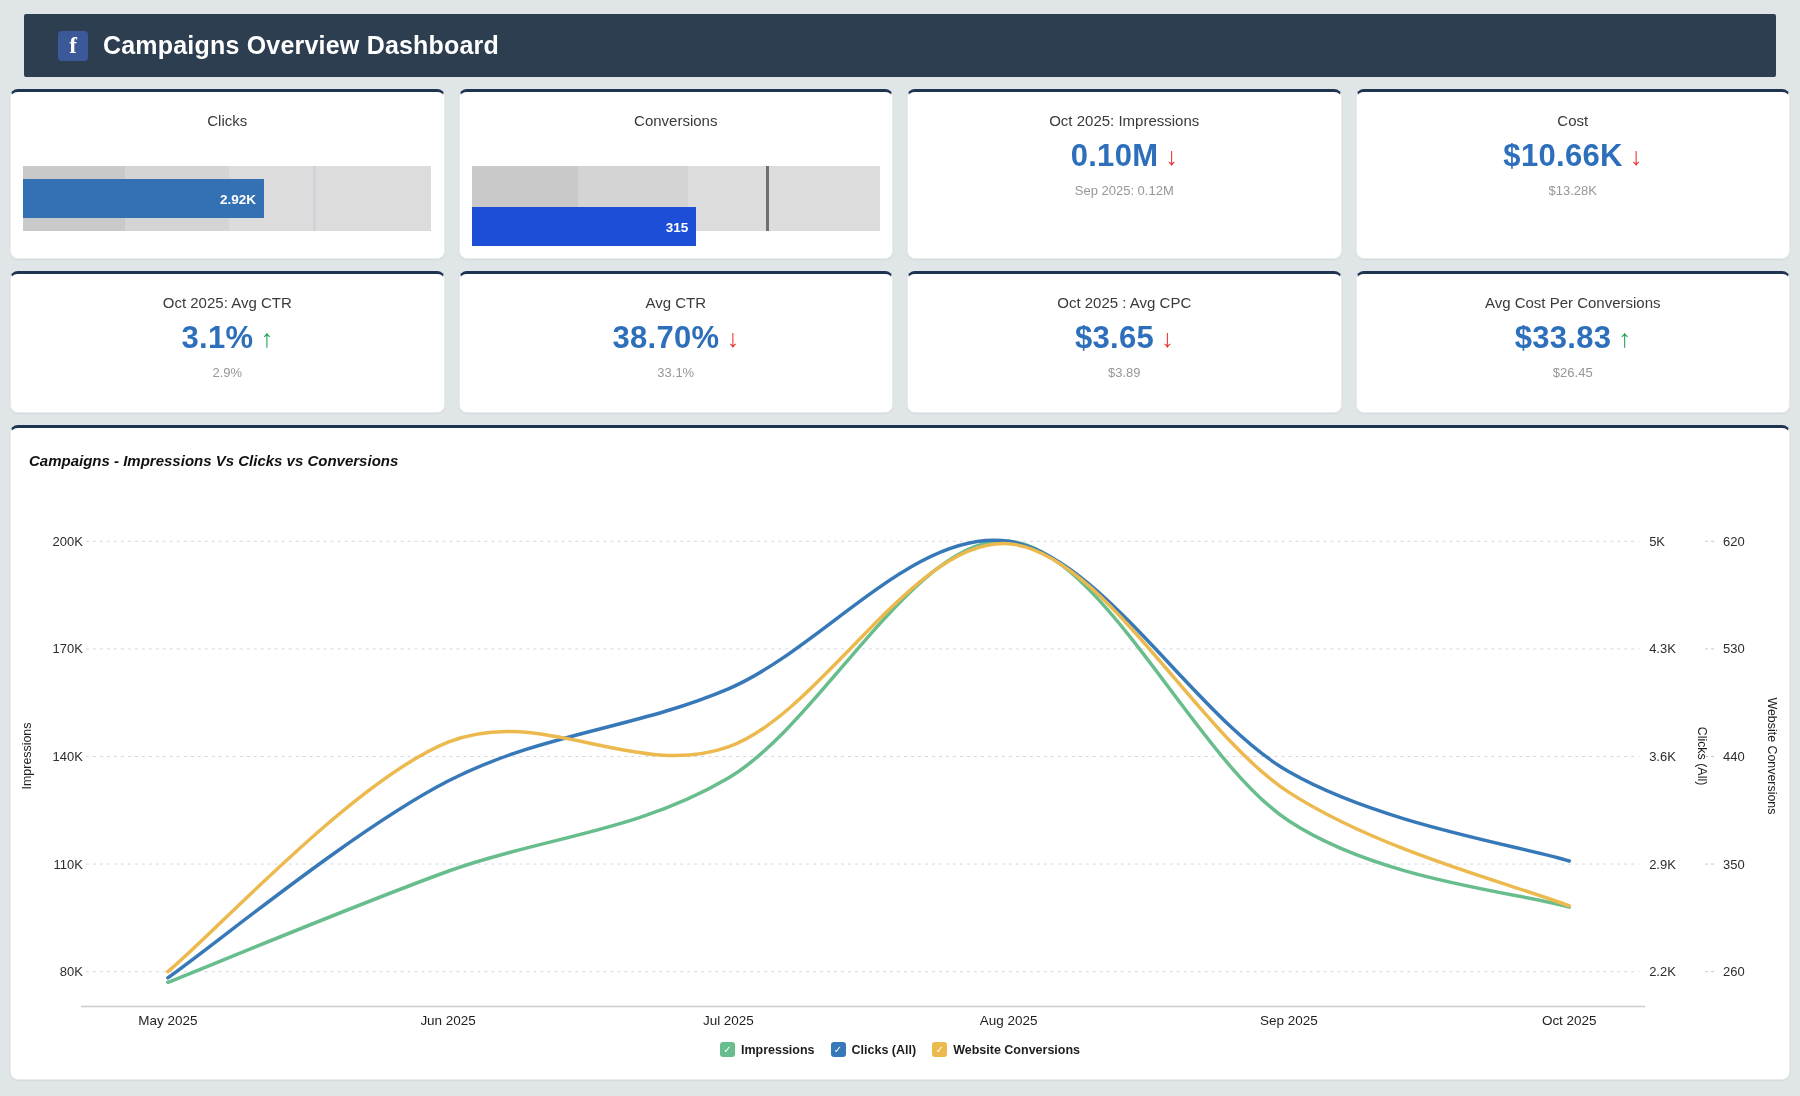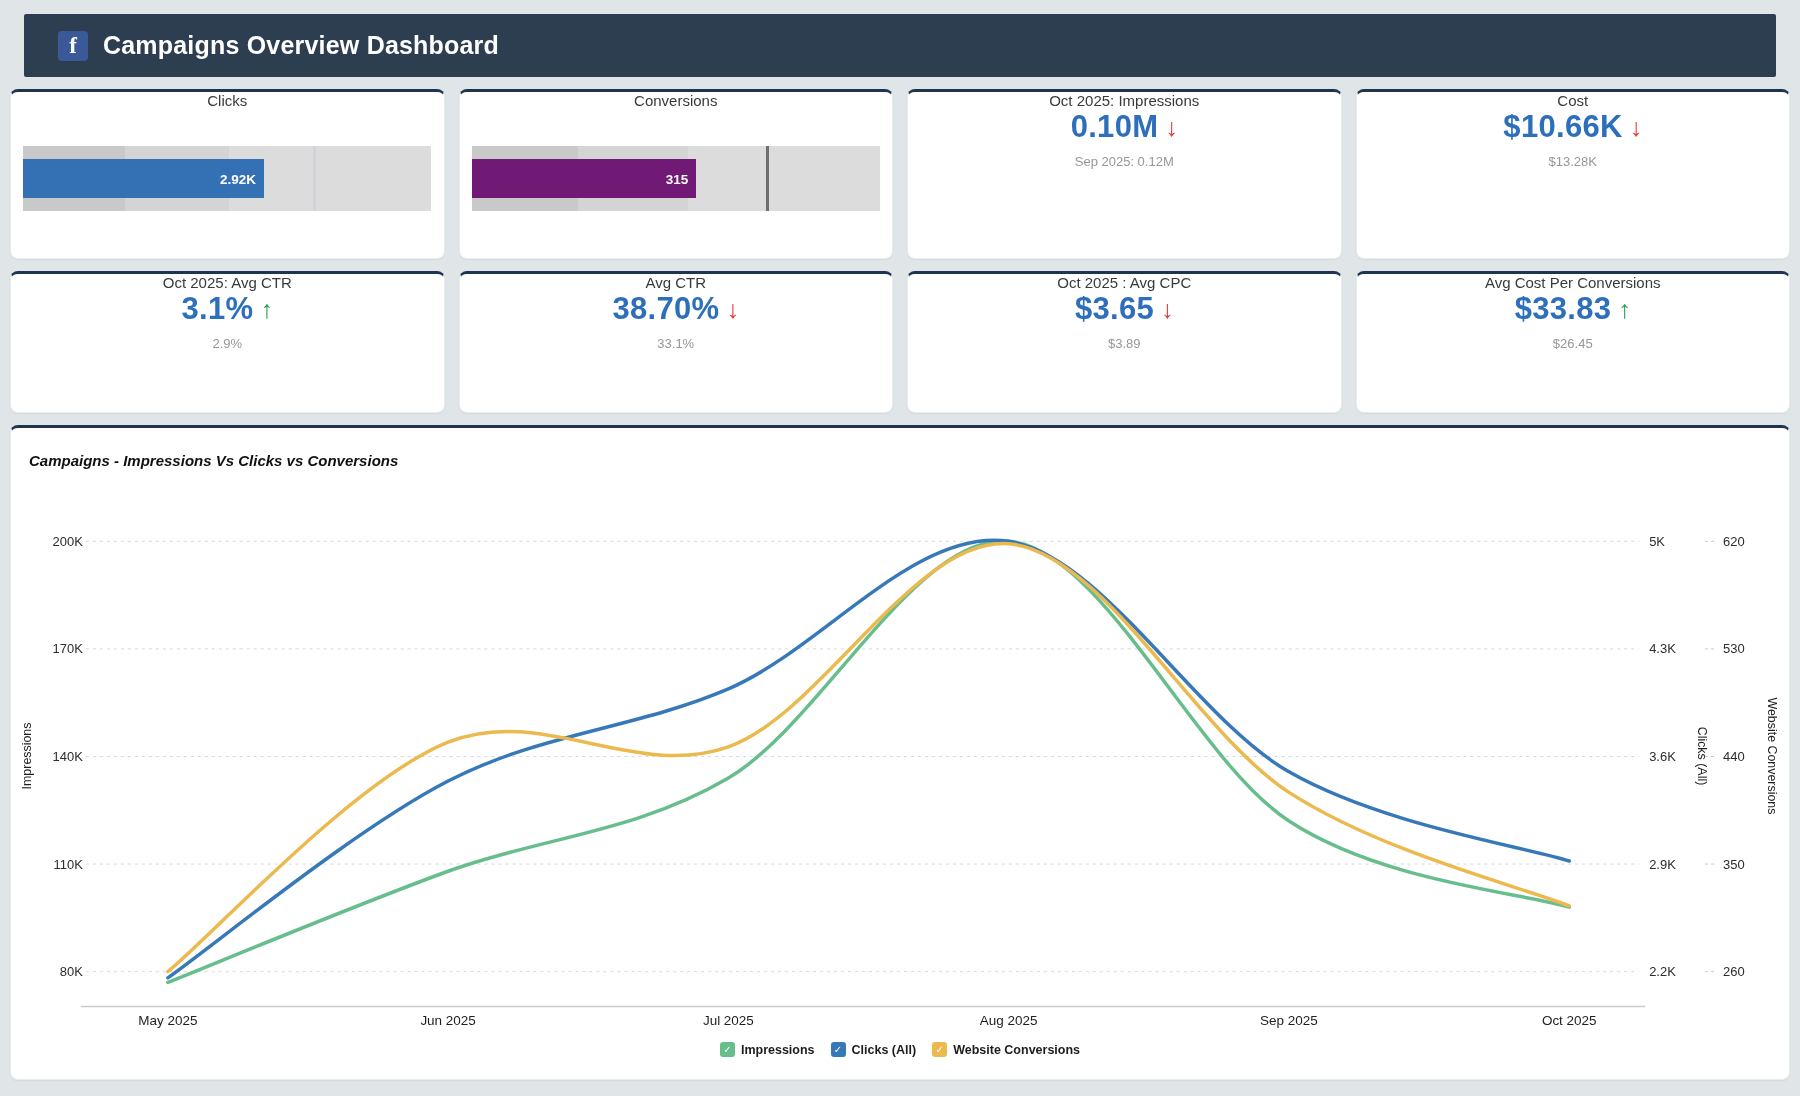--- a/index.html
+++ b/index.html
@@ -26,22 +26,22 @@
 
   
   .grid { display: grid; grid-template-columns: repeat(4, 1fr); gap: 14px; margin-bottom: 12px; }
   .card {
     background: #fff; border-radius: 8px; border: 1px solid #e9eced;
     border-top: 3px solid #1f3450; box-shadow: 0 1px 2px rgba(0,0,0,.06);
     text-align: center; position: relative;
   }
   .row1 .card { height: 170px; }
   .row2 .card { height: 142px; }
-  .card-title { font-size: 15px; color: #3a3a3a; }
-  .metric-row { display: flex; justify-content: center; align-items: center; gap: 7px; }
+  .card-title { margin-top: 20px; font-size: 15px; color: #3a3a3a; }
+  .metric-row { margin-top: 9px; display: flex; justify-content: center; align-items: center; gap: 7px; }
   .metric-value { font-size: 31px; font-weight: bold; color: #2d6fbb; letter-spacing: .3px; }
   .trend-arrow { font-size: 25px; font-weight: bold; }
   .trend-arrow.up { color: #23a455; }
   .trend-arrow.down { color: #e53935; }
   .metric-sub { margin-top: 9px; font-size: 13px; color: #979797; }
 
   
   .bullet { position: relative; height: 65px; margin: 37px 12px 0 12px; }
   .bands { position: absolute; inset: 0; display: flex; }
   .band { height: 100%; }
@@ -100,21 +100,21 @@
     </div>
 
     <div class="card">
       <div class="card-title">Conversions</div>
       <div class="bullet">
         <div class="bands">
             <div class="band" style="width: 26%; background: rgb(201, 201, 201);"></div>
             <div class="band" style="width: 27%; background: rgb(212, 212, 212);"></div>
             <div class="band" style="width: 47%; background: rgb(220, 220, 220);"></div>
           </div>
-        <div class="bullet-bar" style="width: 55%; background: #701a75;"><span>315</span></div>
+        <div class="bullet-bar" style="width: 55%; background: #1d4ed8; margin-top: 28px;"><span>315</span></div>
         <div class="bullet-target" style="left: 72%; background: rgb(111, 111, 111);"></div>
       </div>
     </div>
 
     <div class="card">
       <div class="card-title">Oct 2025: Impressions</div>
       <div class="metric-row">
         <span class="metric-value">0.10M</span>
         <span class="trend-arrow down">↓</span>
       </div>

